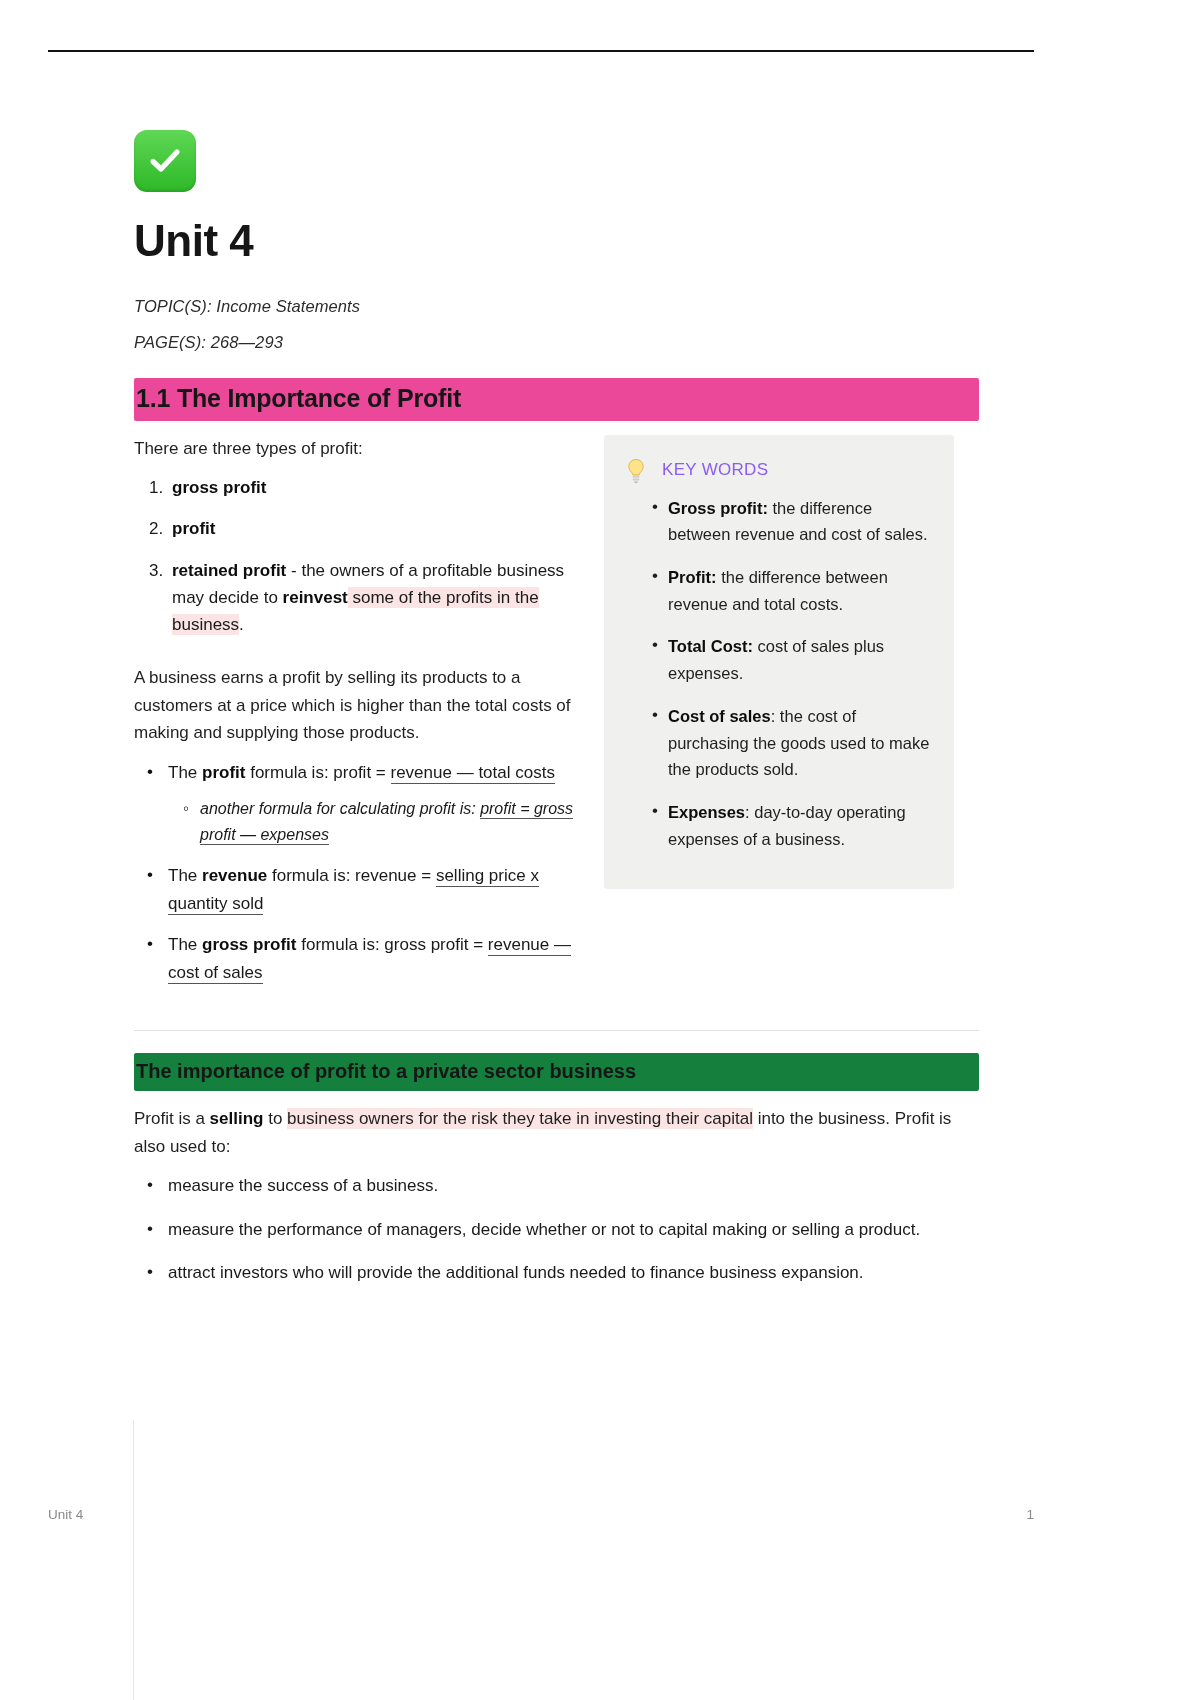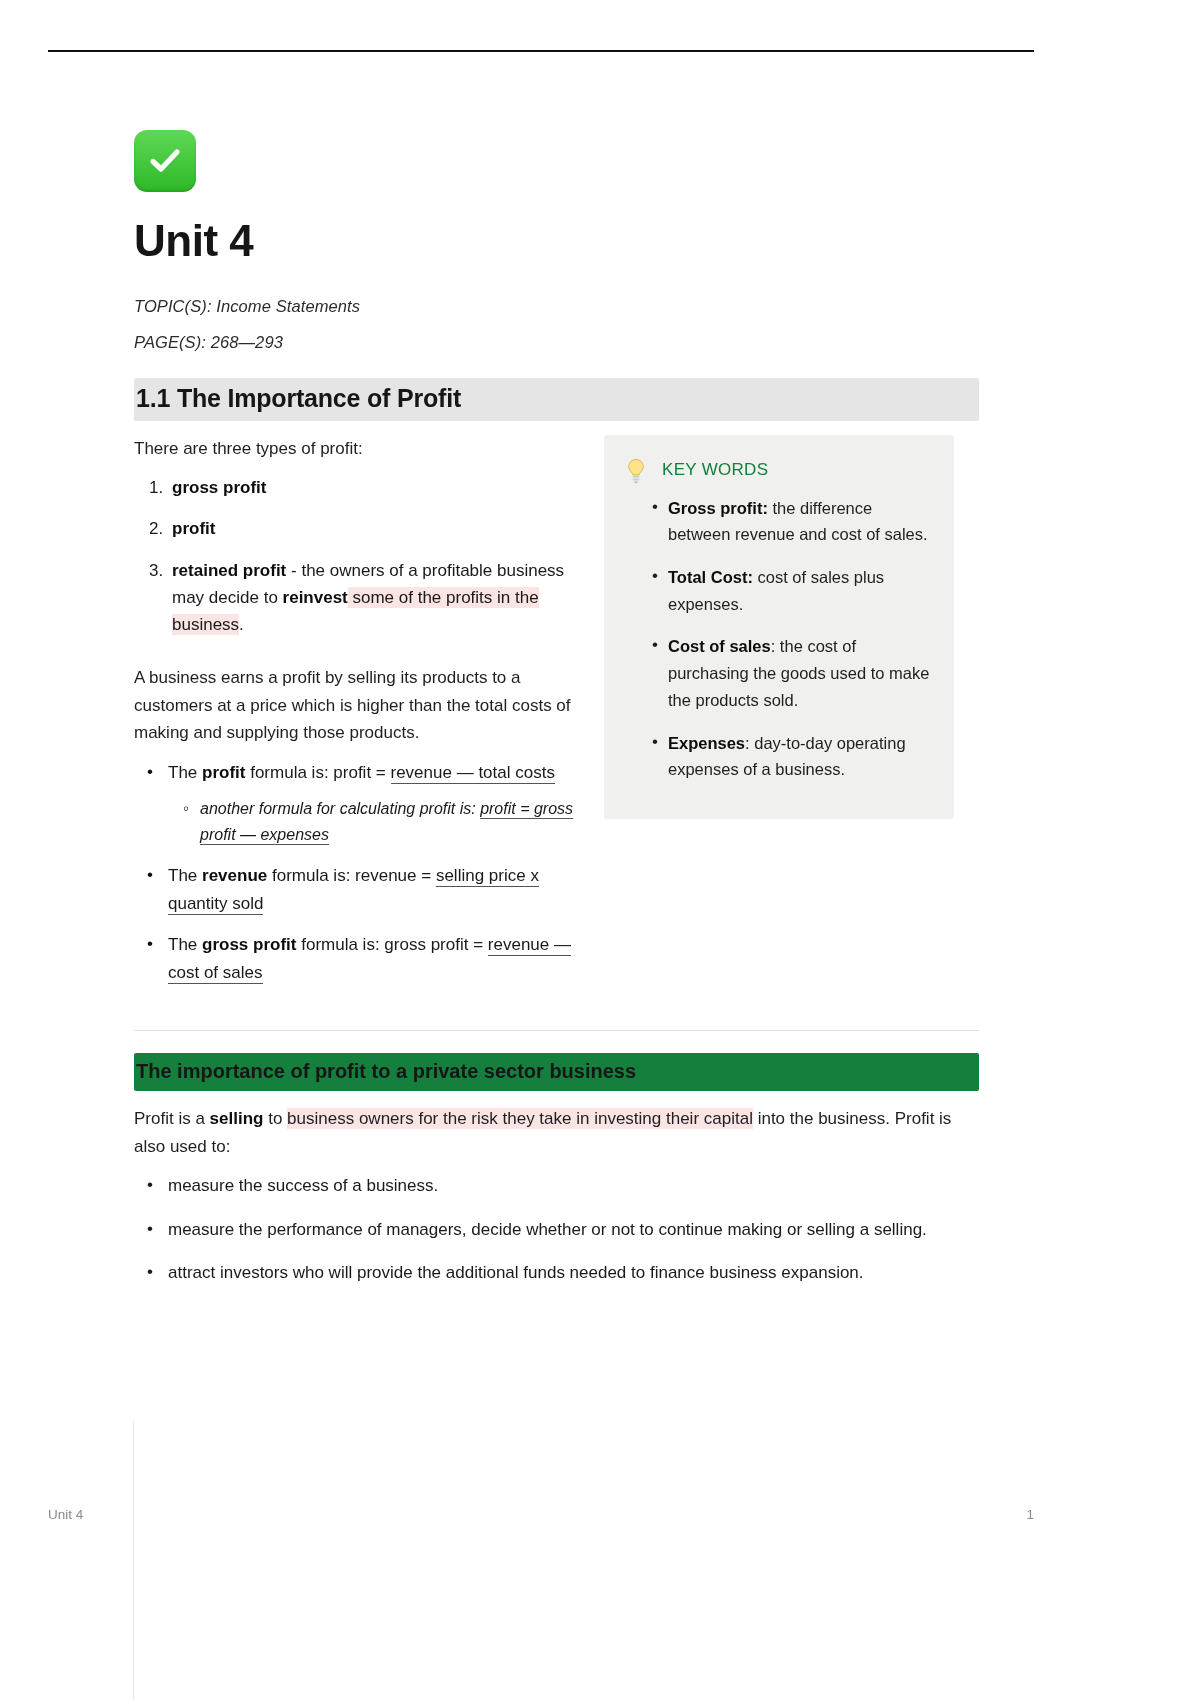--- a/index.html
+++ b/index.html
@@ -65,21 +65,21 @@
     font-size: 16.5px;
     color: #2b2b2b;
     margin: 0 0 17px 0;
     letter-spacing: 0.1px;
   }
 
   h2.section-head {
     font-size: 25px;
     font-weight: bold;
     color: #161616;
-    background: #e5e5e5;
+    background: #ec4899;
     margin: 26px 0 14px 0;
     padding: 6px 4px 8px 2px;
     border-radius: 2px;
     letter-spacing: -0.2px;
   }
 
   .two-col {
     position: relative;
     display: flex;
     gap: 0px;
@@ -170,21 +170,21 @@
     gap: 14px;
     margin-bottom: 6px;
   }
   .bulb {
     width: 24px; height: 28px;
     flex: none;
     display:flex; align-items:center; justify-content:center;
   }
   .kw-title {
     font-size: 17px;
-    color: #15803d;
+    color: #8b5cf6;
     letter-spacing: 0.3px;
     padding-top: 3px;
     text-align: right;
   }
   ul.kw-list {
     margin: 10px 0 0 0;
     padding-left: 44px;
     list-style: none;
   }
   ul.kw-list > li {
@@ -326,38 +326,39 @@
                 <path d="M11 1.5c-4.1 0-7.2 3.1-7.2 7 0 2.7 1.5 4.4 2.7 5.8.8.9 1.3 1.6 1.4 2.6h6.2c.1-1 .6-1.7 1.4-2.6 1.2-1.4 2.7-3.1 2.7-5.8 0-3.9-3.1-7-7.2-7z" fill="#ffe38a" stroke="#e0b84a" stroke-width="1"></path>
                 <rect x="7.6" y="17.6" width="6.8" height="2.1" rx="1" fill="#cfcfcf"></rect>
                 <rect x="7.6" y="20.5" width="6.8" height="2.1" rx="1" fill="#cfcfcf"></rect>
                 <path d="M9 23.6h4c-.3 1-1 1.6-2 1.6s-1.7-.6-2-1.6z" fill="#b9b9b9"></path>
               </svg>
             </span>
             <div class="kw-title">KEY WORDS</div>
           </div>
           <ul class="kw-list">
             <li><b>Gross profit:</b><span> the difference between revenue and cost of sales.</span></li>
+            <li><b>Profit:</b><span> the difference between revenue and total costs.</span></li>
             <li><b>Total Cost:</b><span> cost of sales plus expenses.</span></li>
             <li><b>Cost of sales</b><span>: the cost of purchasing the goods used to make the products sold.</span></li>
             <li><b>Expenses</b><span>: day-to-day operating expenses of a business.</span></li>
           </ul>
         </div>
       </div>
 
     </div>
 
     <hr class="divider">
 
     <h3 class="sub-head">The importance of profit to a private sector business</h3>
 
     <p class="body"><span>Profit is a </span><b>selling</b><span> to </span><span class="hl">business owners for the risk they take in investing their capital</span><span> into the business. Profit is also used to:</span></p>
 
     <ul class="wide-bul">
       <li>measure the success of a business.</li>
-      <li>measure the performance of managers, decide whether or not to continue making or selling a selling.</li>
+      <li>measure the performance of managers, decide whether or not to capital making or selling a product.</li>
       <li>attract investors who will provide the additional funds needed to finance business expansion.</li>
     </ul>
 
   </div>
 
   <div class="vert-rule"></div>
 
   <div class="footer">
     <span>Unit 4</span>
     <span>1</span>

